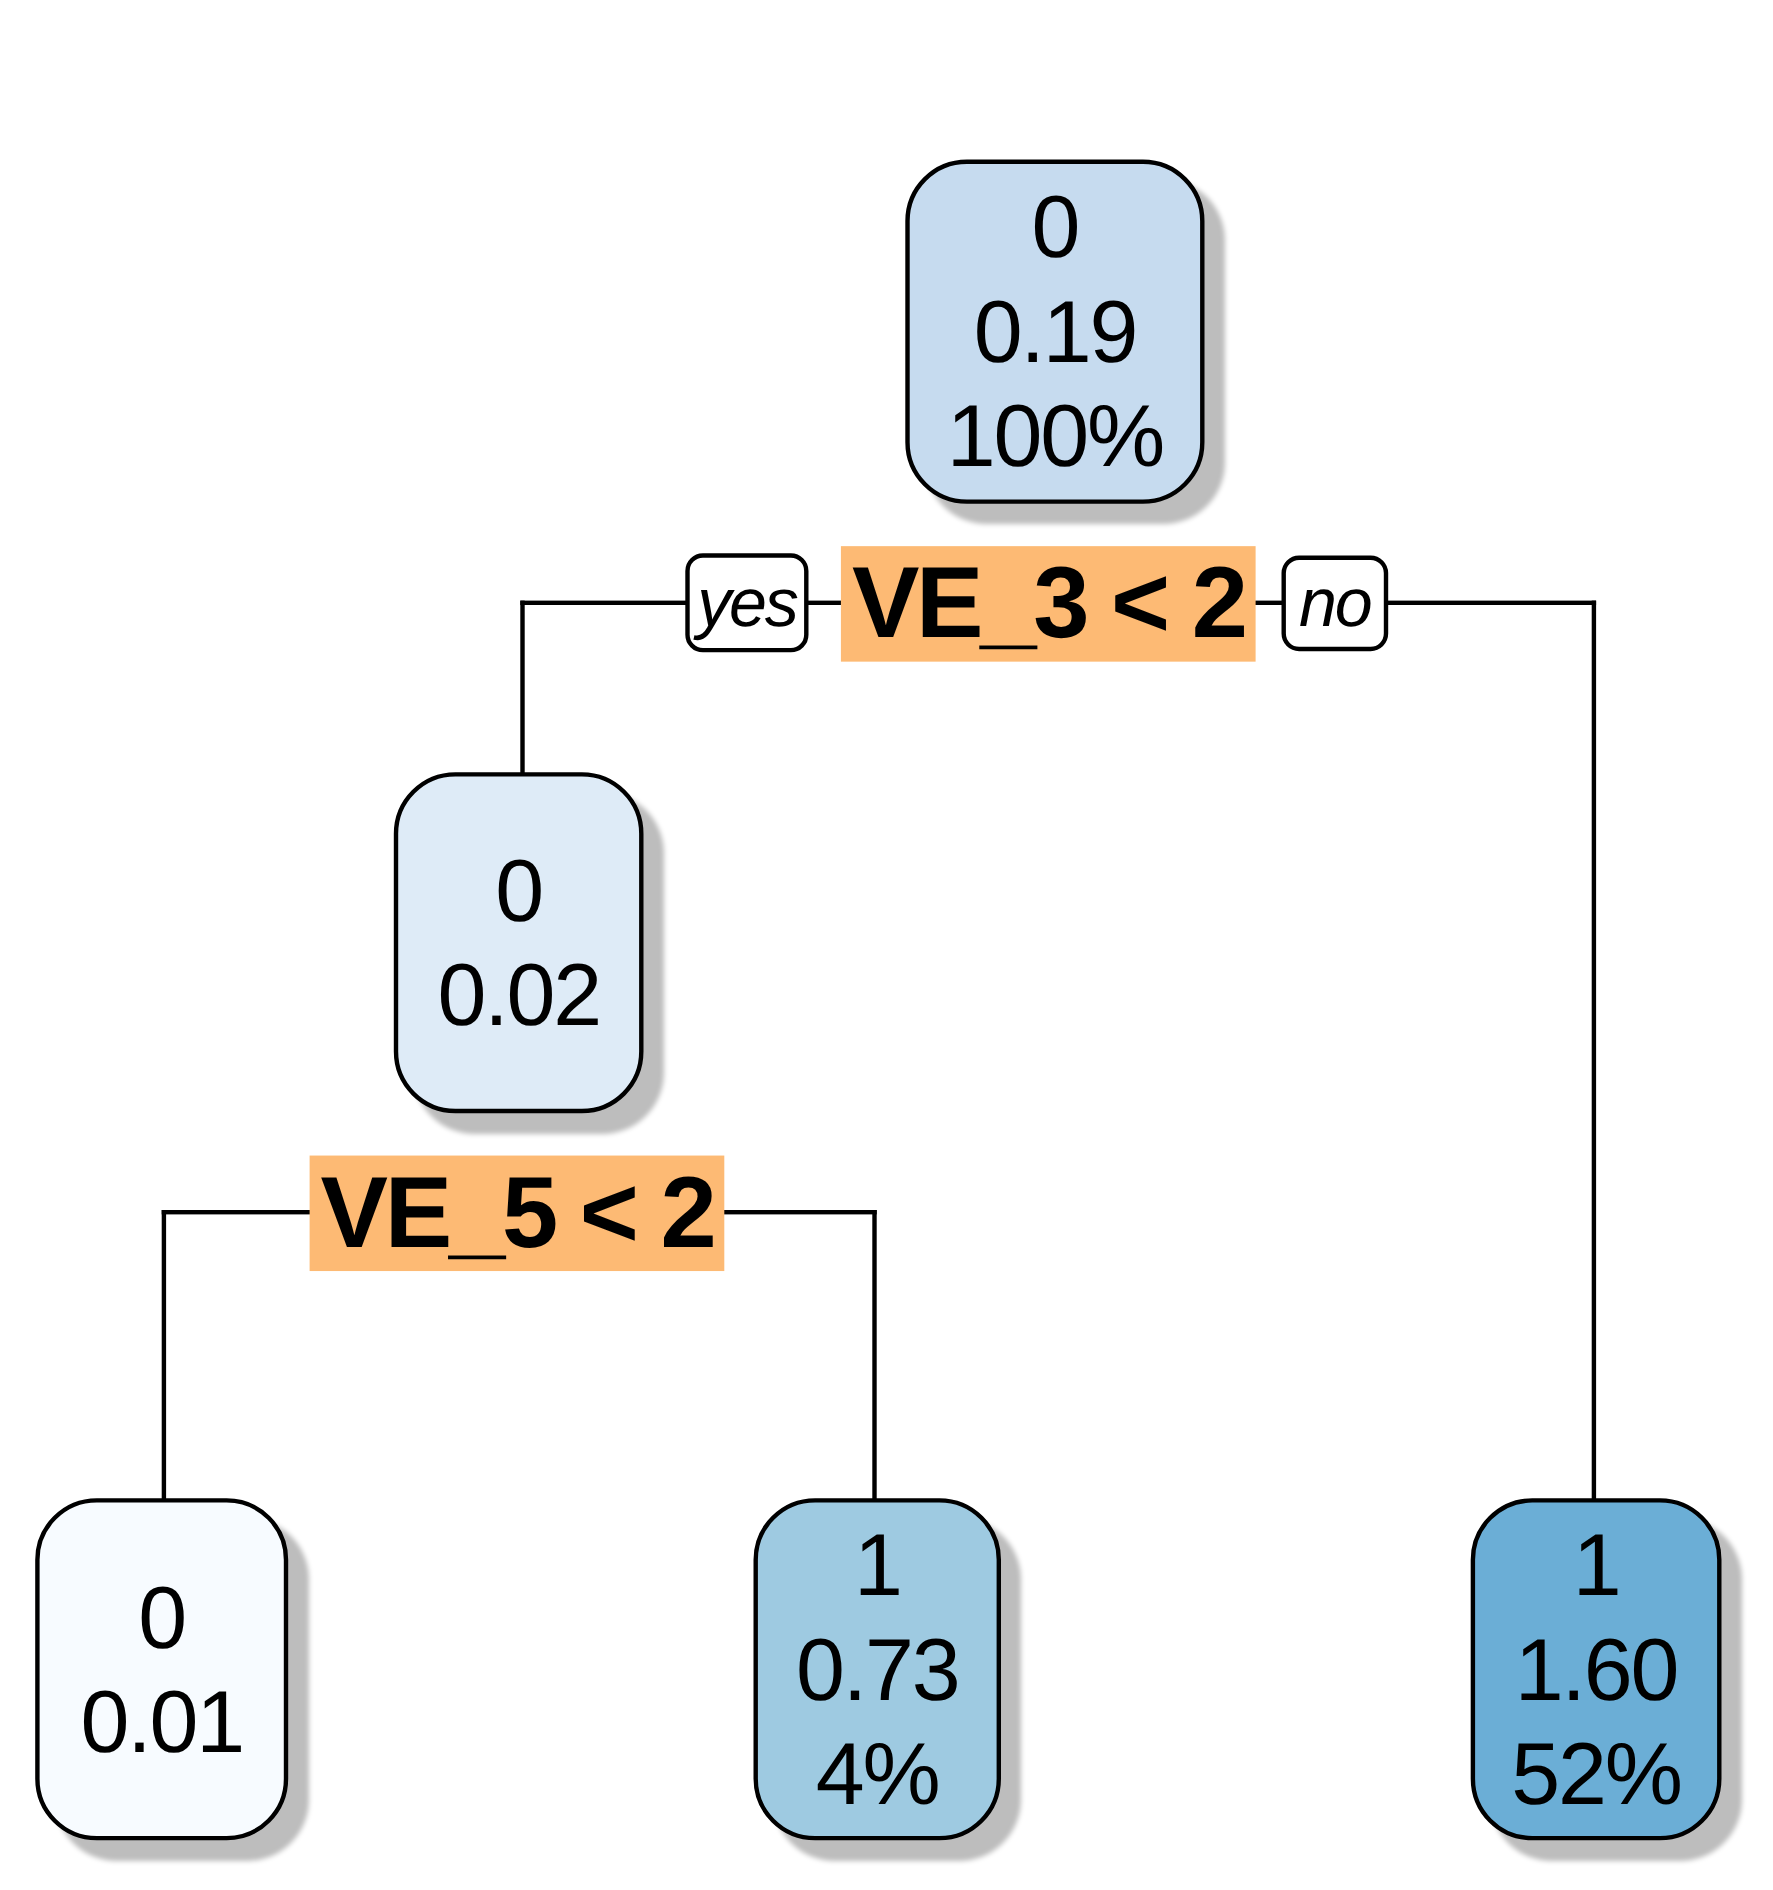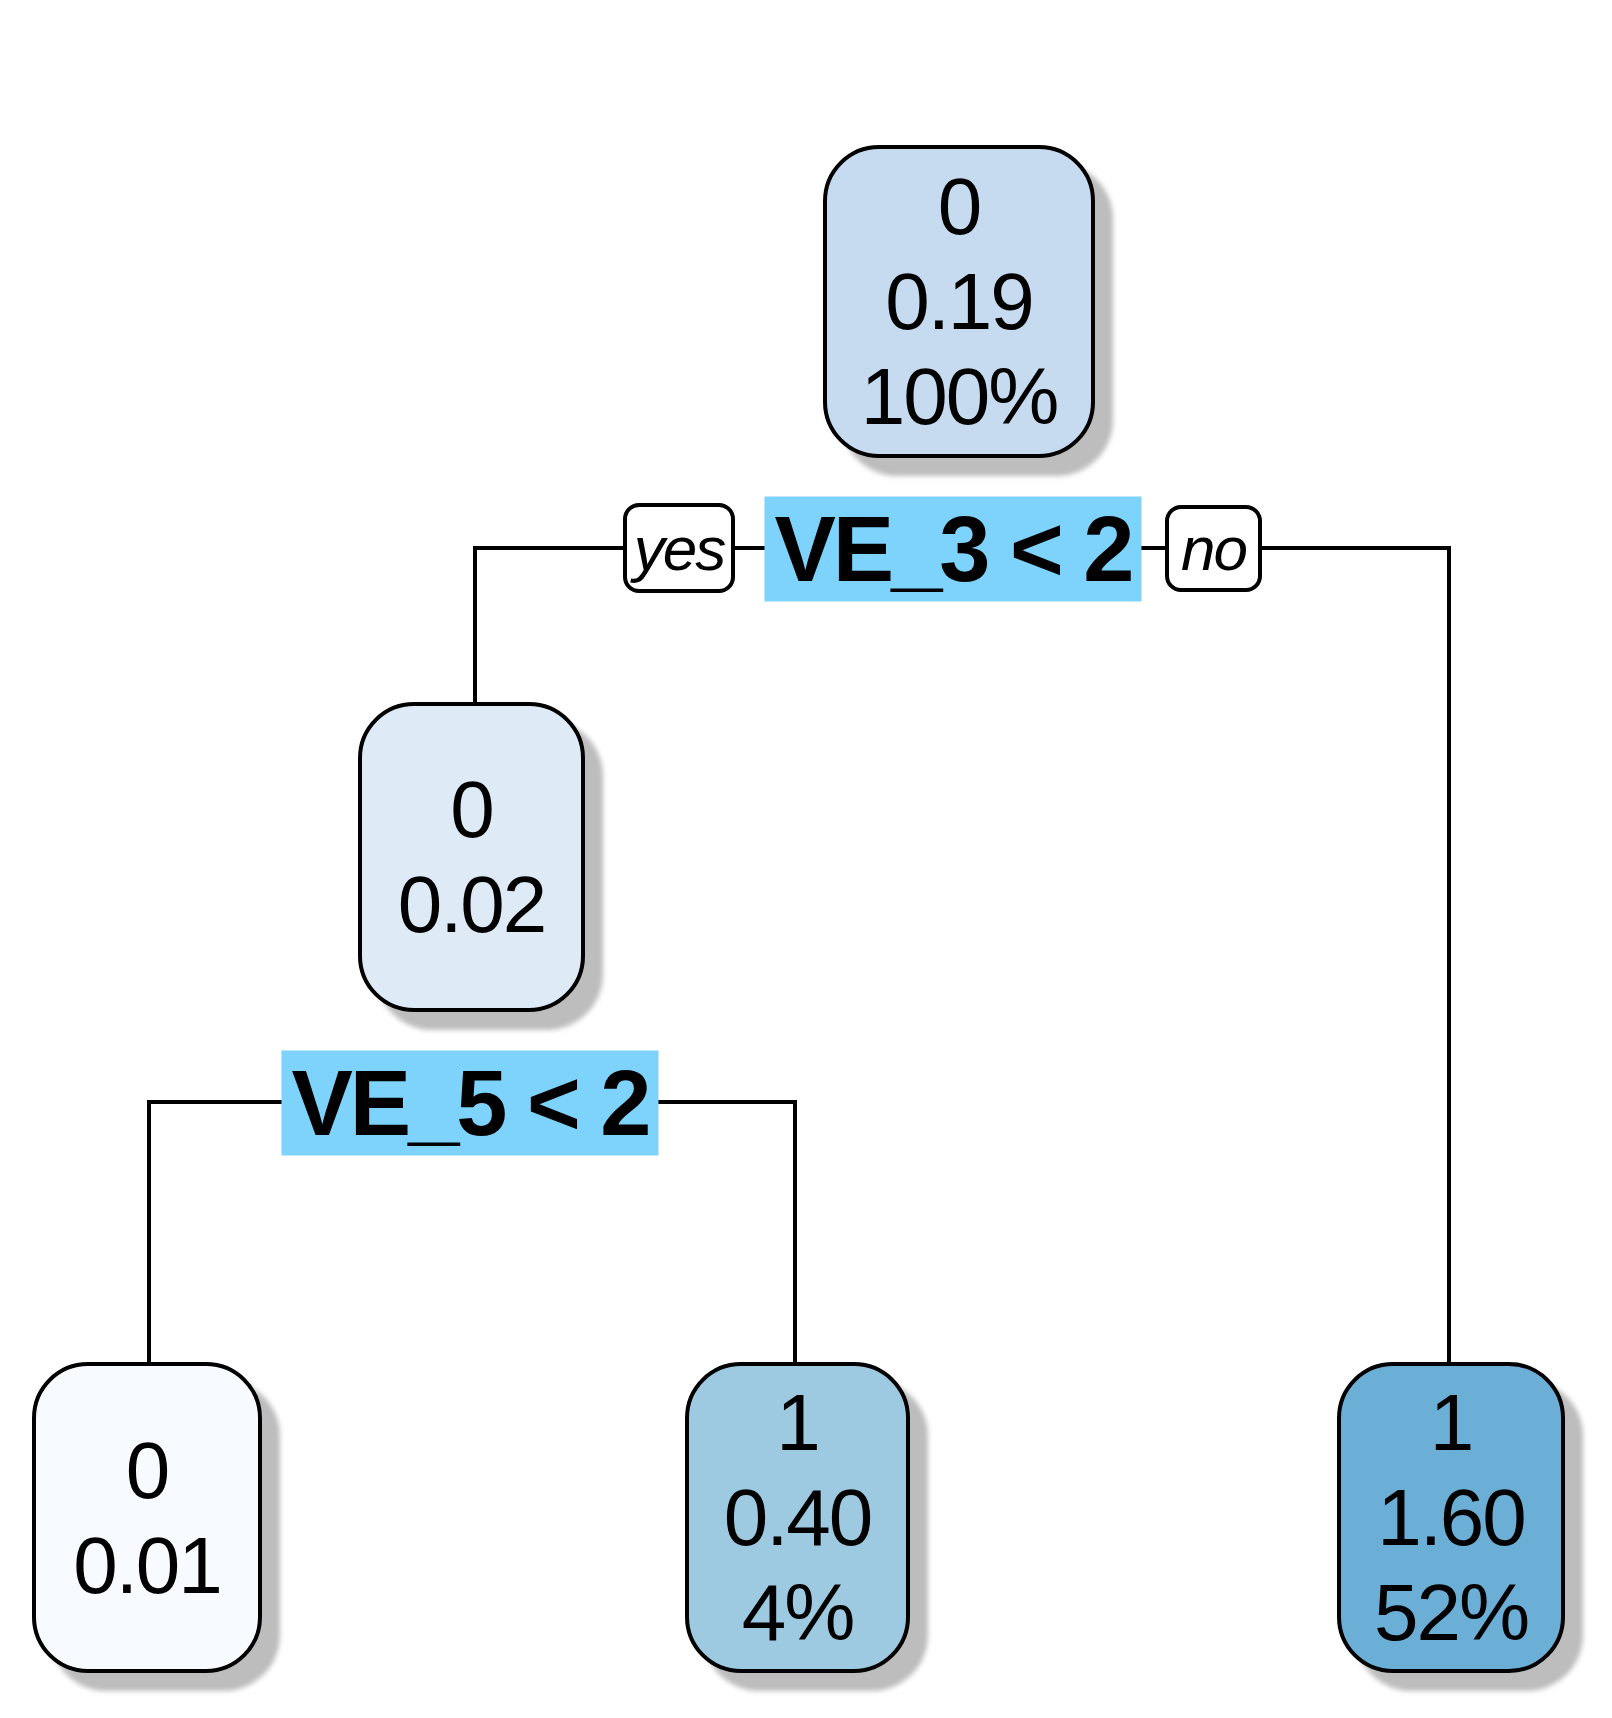--- a/index.html
+++ b/index.html
@@ -49,21 +49,21 @@
     font-size: 80px;
     line-height: 95px;
     letter-spacing: -2px;
   }
   .node span { display: block; }
 
   
   .split-label {
     position: absolute;
     transform: translate(-50%, -50%);
-    background: #7dd3fc;
+    background: #fdba74;
     font-size: 92px;
     font-weight: bold;
     letter-spacing: -3px;
     padding: 0 10px;
     white-space: nowrap;
   }
   
   .edge-box {
     position: absolute;
     box-sizing: border-box;
@@ -113,21 +113,21 @@
     <span>0.02</span>
   </div>
 
   <div class="node" style="left: 32px; top: 1362px; width: 230px; height: 311px; background: rgb(247, 251, 255);">
     <span>0</span>
     <span>0.01</span>
   </div>
 
   <div class="node" style="left: 685px; top: 1362px; width: 225px; height: 311px; background: rgb(158, 202, 225);">
     <span>1</span>
-    <span>0.40</span>
+    <span>0.73</span>
     <span>4%</span>
   </div>
 
   <div class="node" style="left: 1337px; top: 1362px; width: 228px; height: 311px; background: rgb(107, 174, 214);">
     <span>1</span>
     <span>1.60</span>
     <span>52%</span>
   </div>
 
 </div>

